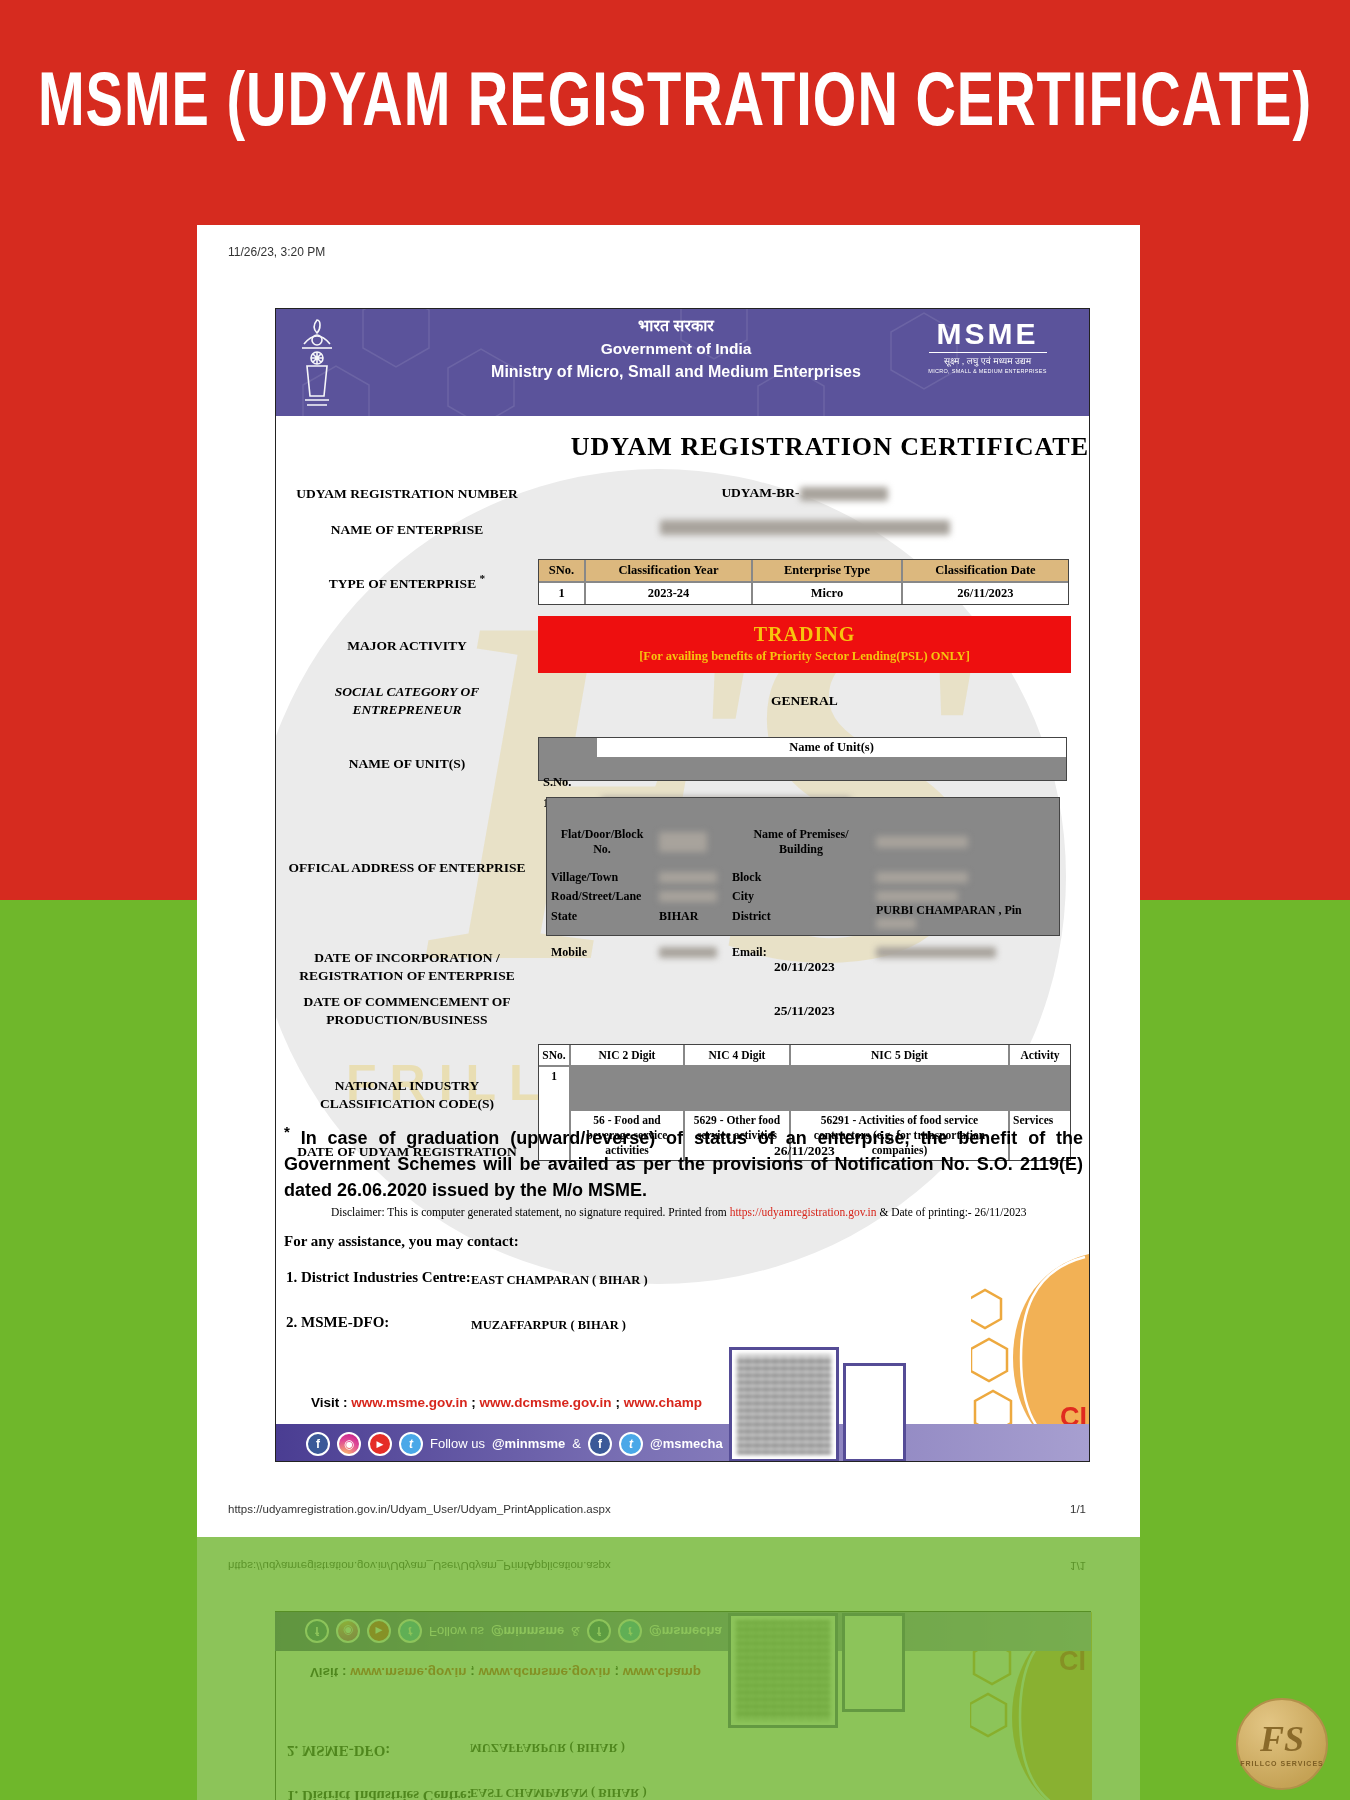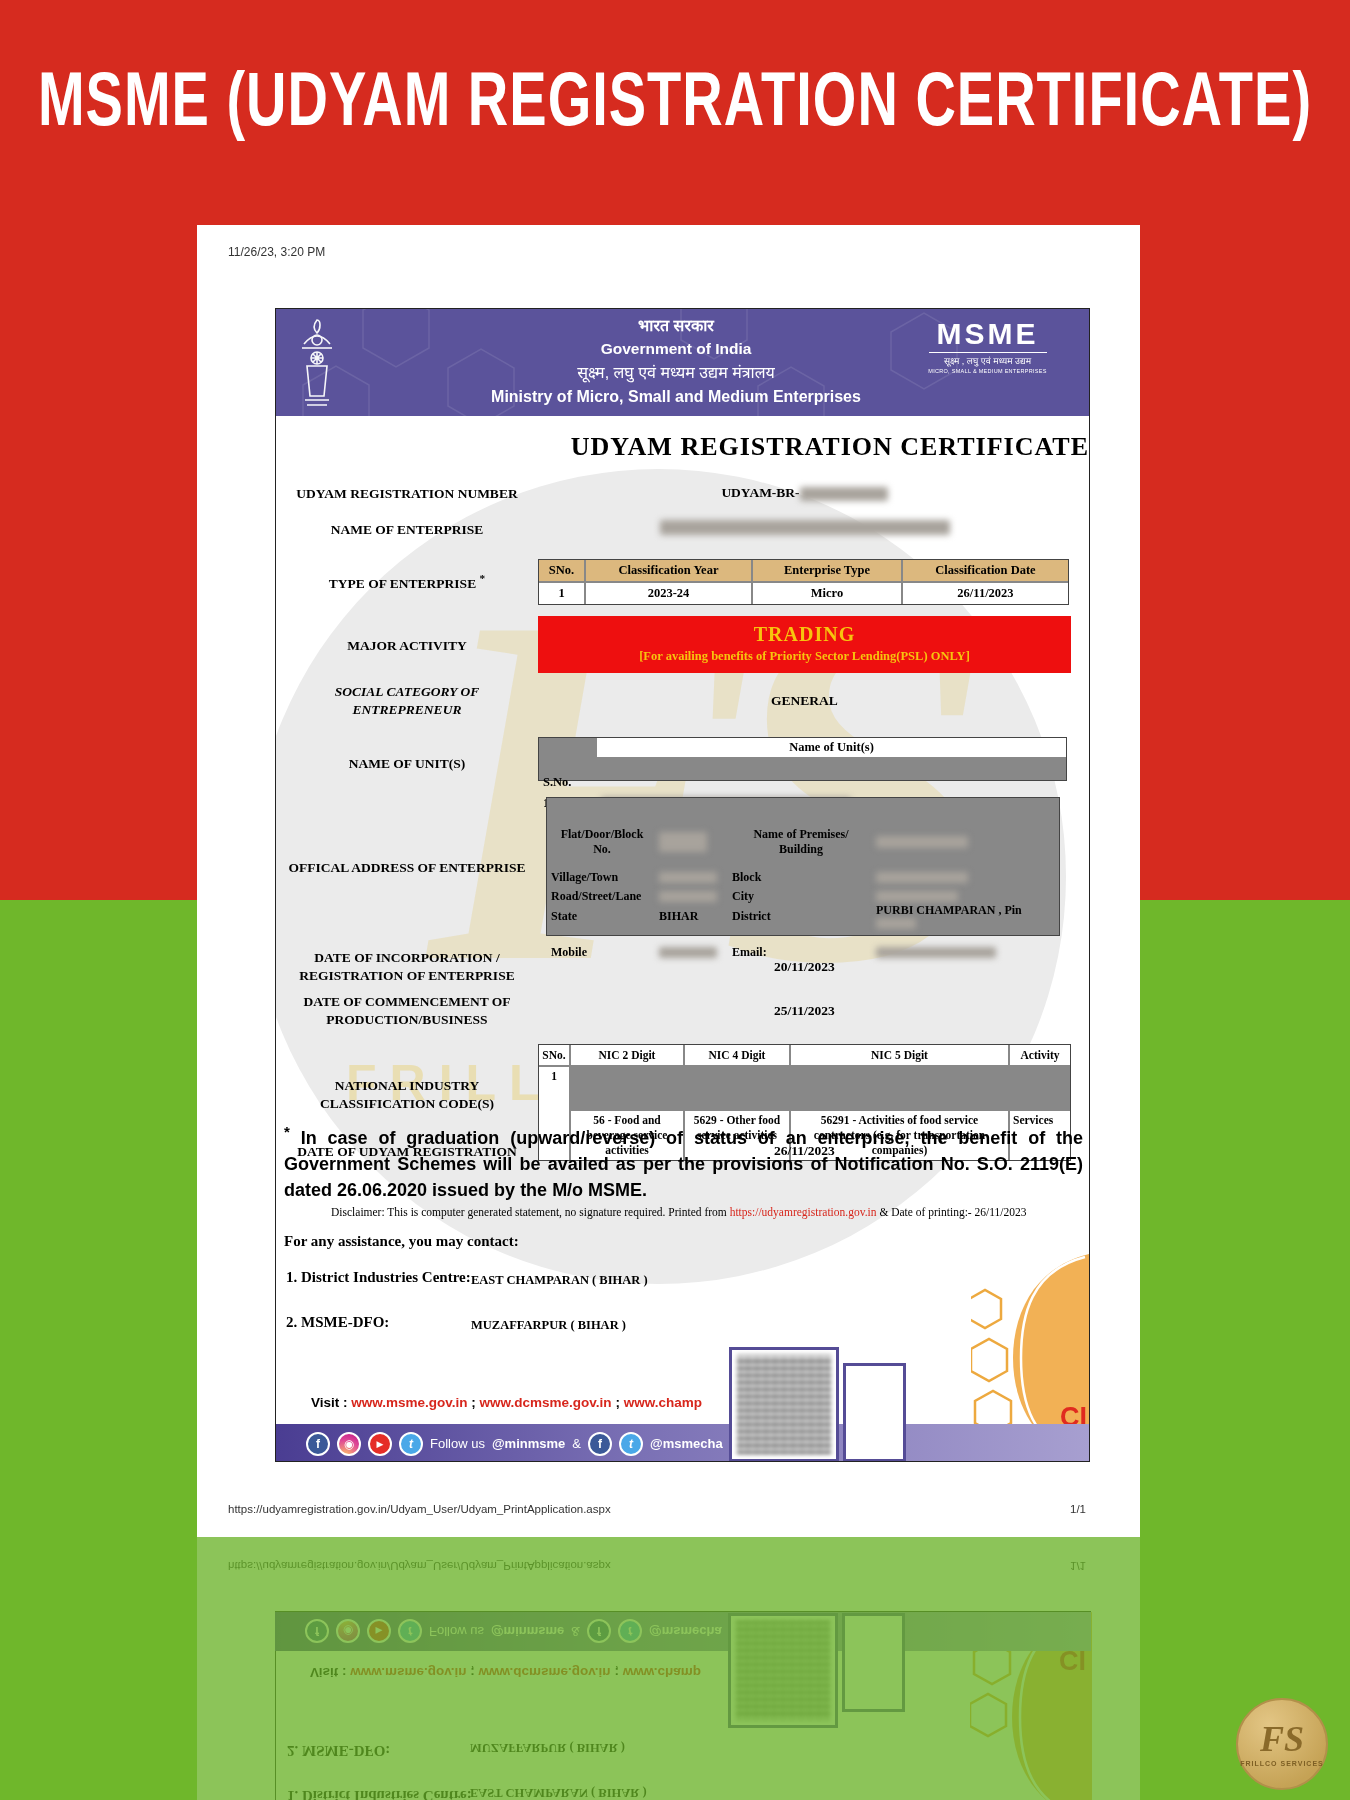--- a/index.html
+++ b/index.html
@@ -175,21 +175,20 @@
             <path d="M10 32 h30"></path>
             <circle cx="25" cy="42" r="6"></circle>
             <path d="M25 36 v12 M19 42 h12 M21 38 l8 8 M29 38 l-8 8"></path>
             <path d="M15 50 L35 50 L32 80 L18 80 Z"></path>
             <path d="M13 84 h24 M15 89 h20"></path>
           </g>
         </svg>
         <div class="b-center">
           <div class="b-l1">भारत सरकार</div>
           <div class="b-l2">Government of India</div>
-          <div class="b-l3">सूक्ष्म, लघु एवं मध्यम उद्यम मंत्रालय</div>
           <div class="b-l4">Ministry of Micro, Small and Medium Enterprises</div>
         </div>
         <div class="b-logo">
           <div class="logo-msme">MSME</div>
           <div class="logo-rule"></div>
           <div class="logo-hindi">सूक्ष्म , लघु एवं मध्यम उद्यम</div>
           <div class="logo-eng">MICRO, SMALL &amp; MEDIUM ENTERPRISES</div>
         </div>
       </div>
 

